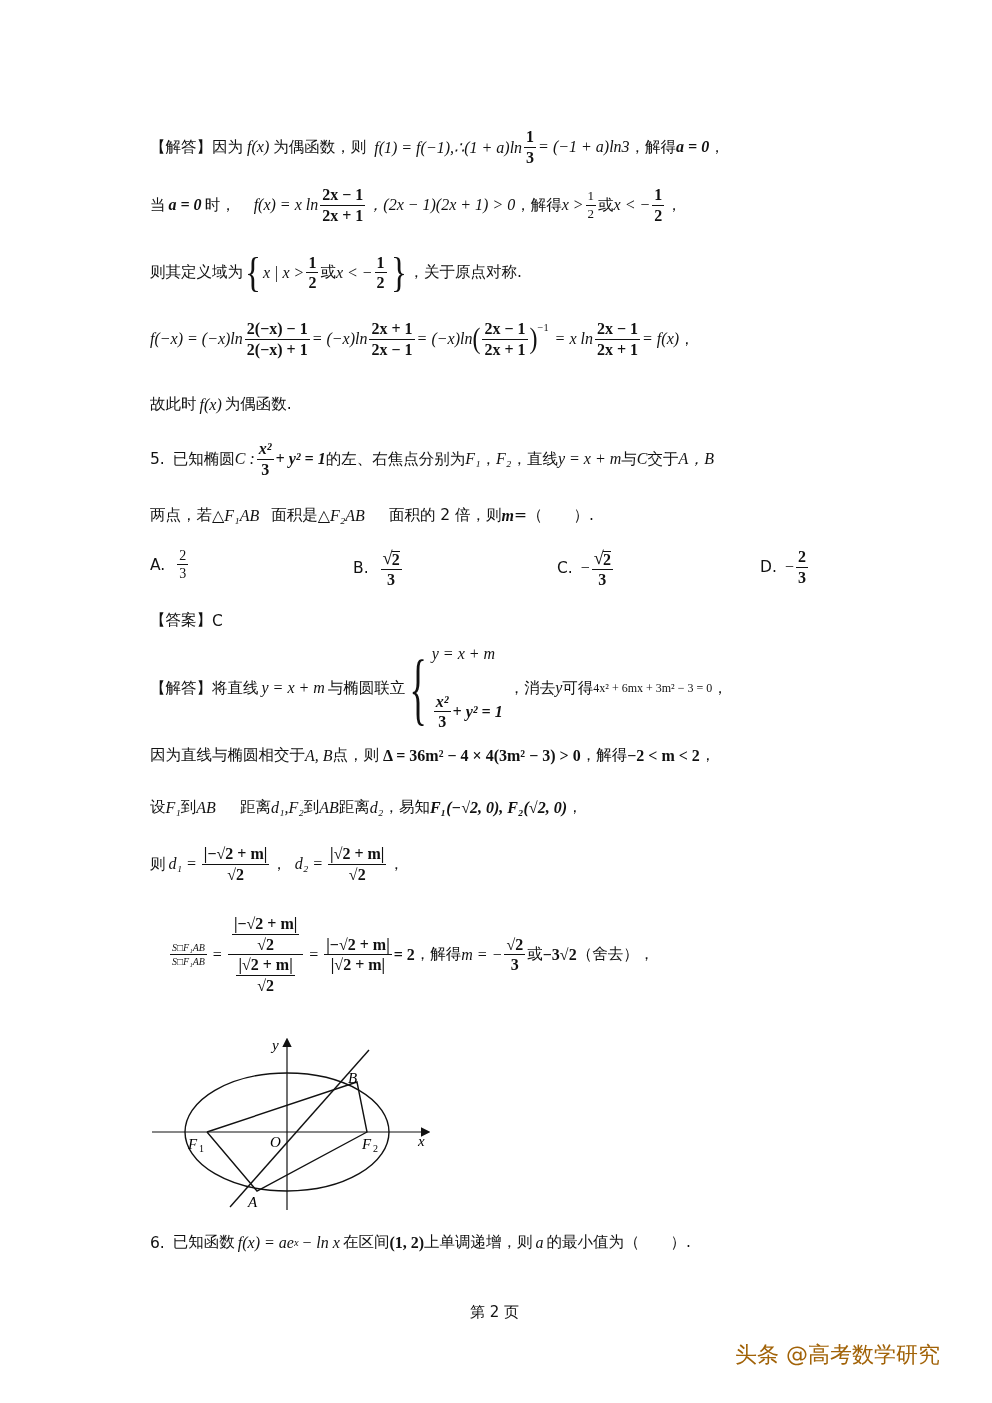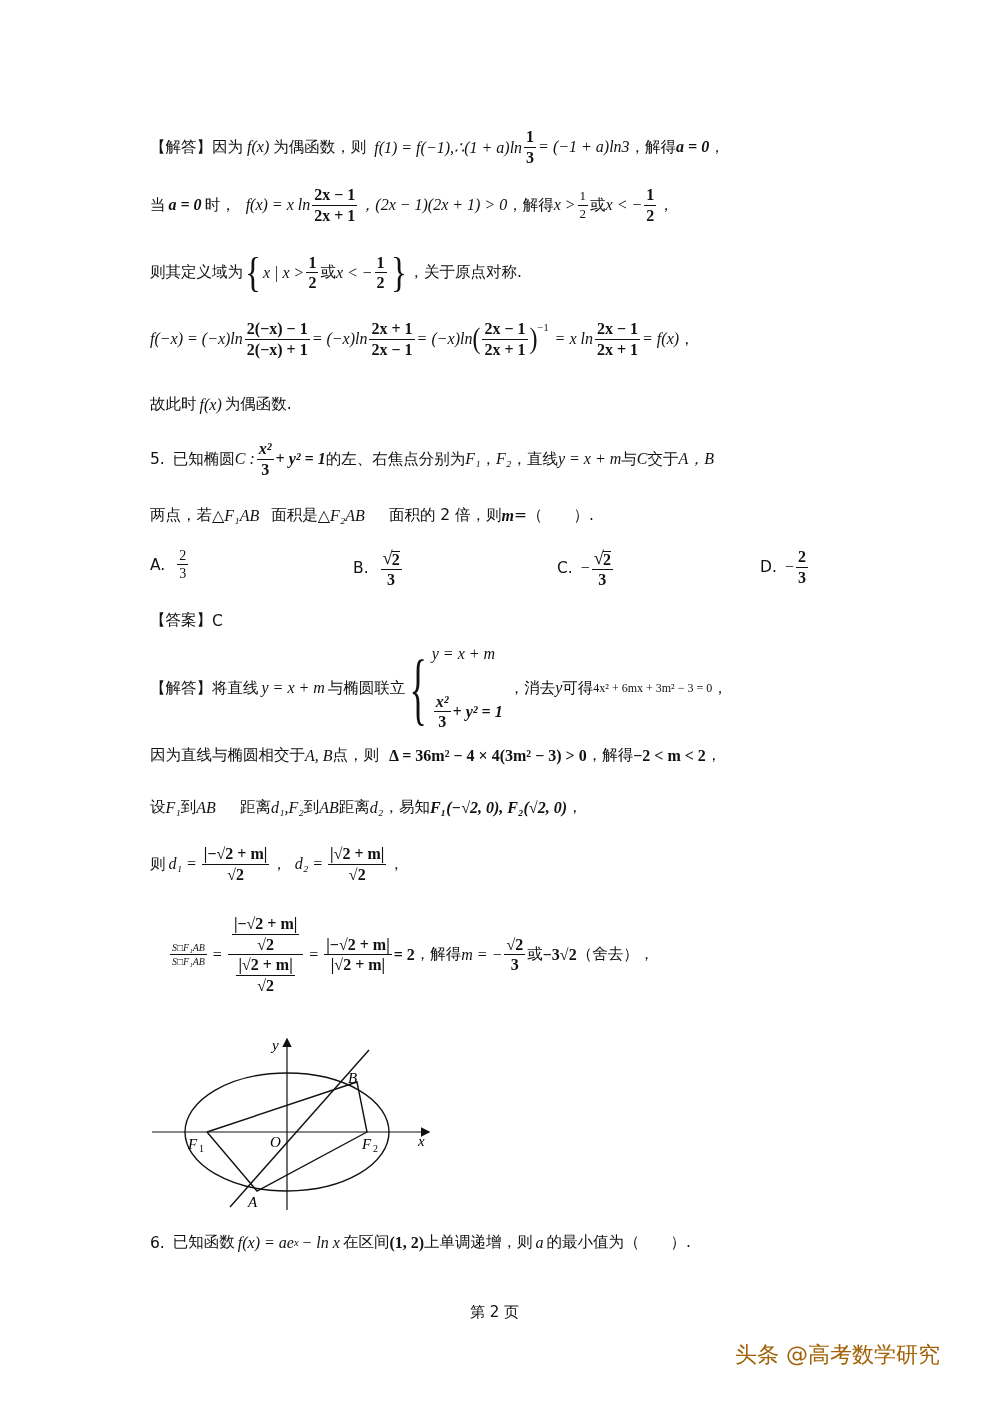--- a/index.html
+++ b/index.html
@@ -40,21 +40,21 @@
   <span class="it">= (−1 + a)ln3</span>
   <span class="cn">，解得</span>
   <span class="it b">a = 0</span>
   <span class="cn">，</span>
 </div>
 
 <div class="line" style="top:186px;">
   <span class="cn">当</span>
   <span class="it b" style="margin:0 3px;">a = 0</span>
   <span class="cn">时，</span>
-  <span class="it" style="margin-left:10px;">f(x) = x ln</span>
+  <span class="it" style="margin-left:18px;">f(x) = x ln</span>
   <span class="frac b">
       <span class="num">2x − 1</span>
       <span class="den">2x + 1</span>
     </span>
   <span class="it">，(2x − 1)(2x + 1) &gt; 0</span>
   <span class="cn">，解得</span>
   <span class="it">x &gt;</span>
   <span class="frac" style="font-size:13px;">
       <span class="num">1</span>
       <span class="den">2</span>
@@ -213,21 +213,21 @@
   <span class="it">y</span>
   <span class="cn">可得</span>
   <span style="font-size:12px;">4x² + 6mx + 3m² − 3 = 0</span>
   <span class="cn">，</span>
 </div>
 
 <div class="line" style="top:745px;">
   <span class="cn">因为直线与椭圆相交于</span>
   <span class="it">A, B</span>
   <span class="cn">点，则</span>
-  <span class="b" style="margin-left:10px;">Δ = 36m² − 4 × 4(3m² − 3) &gt; 0</span>
+  <span class="b" style="margin-left:4px;">Δ = 36m² − 4 × 4(3m² − 3) &gt; 0</span>
   <span class="cn">，解得</span>
   <span class="b">−2 &lt; m &lt; 2</span>
   <span class="cn">，</span>
 </div>
 
 <div class="line" style="top:797px;">
   <span class="cn">设</span>
   <span class="it">F₁</span>
   <span class="cn">到</span>
   <span class="it">AB</span>

